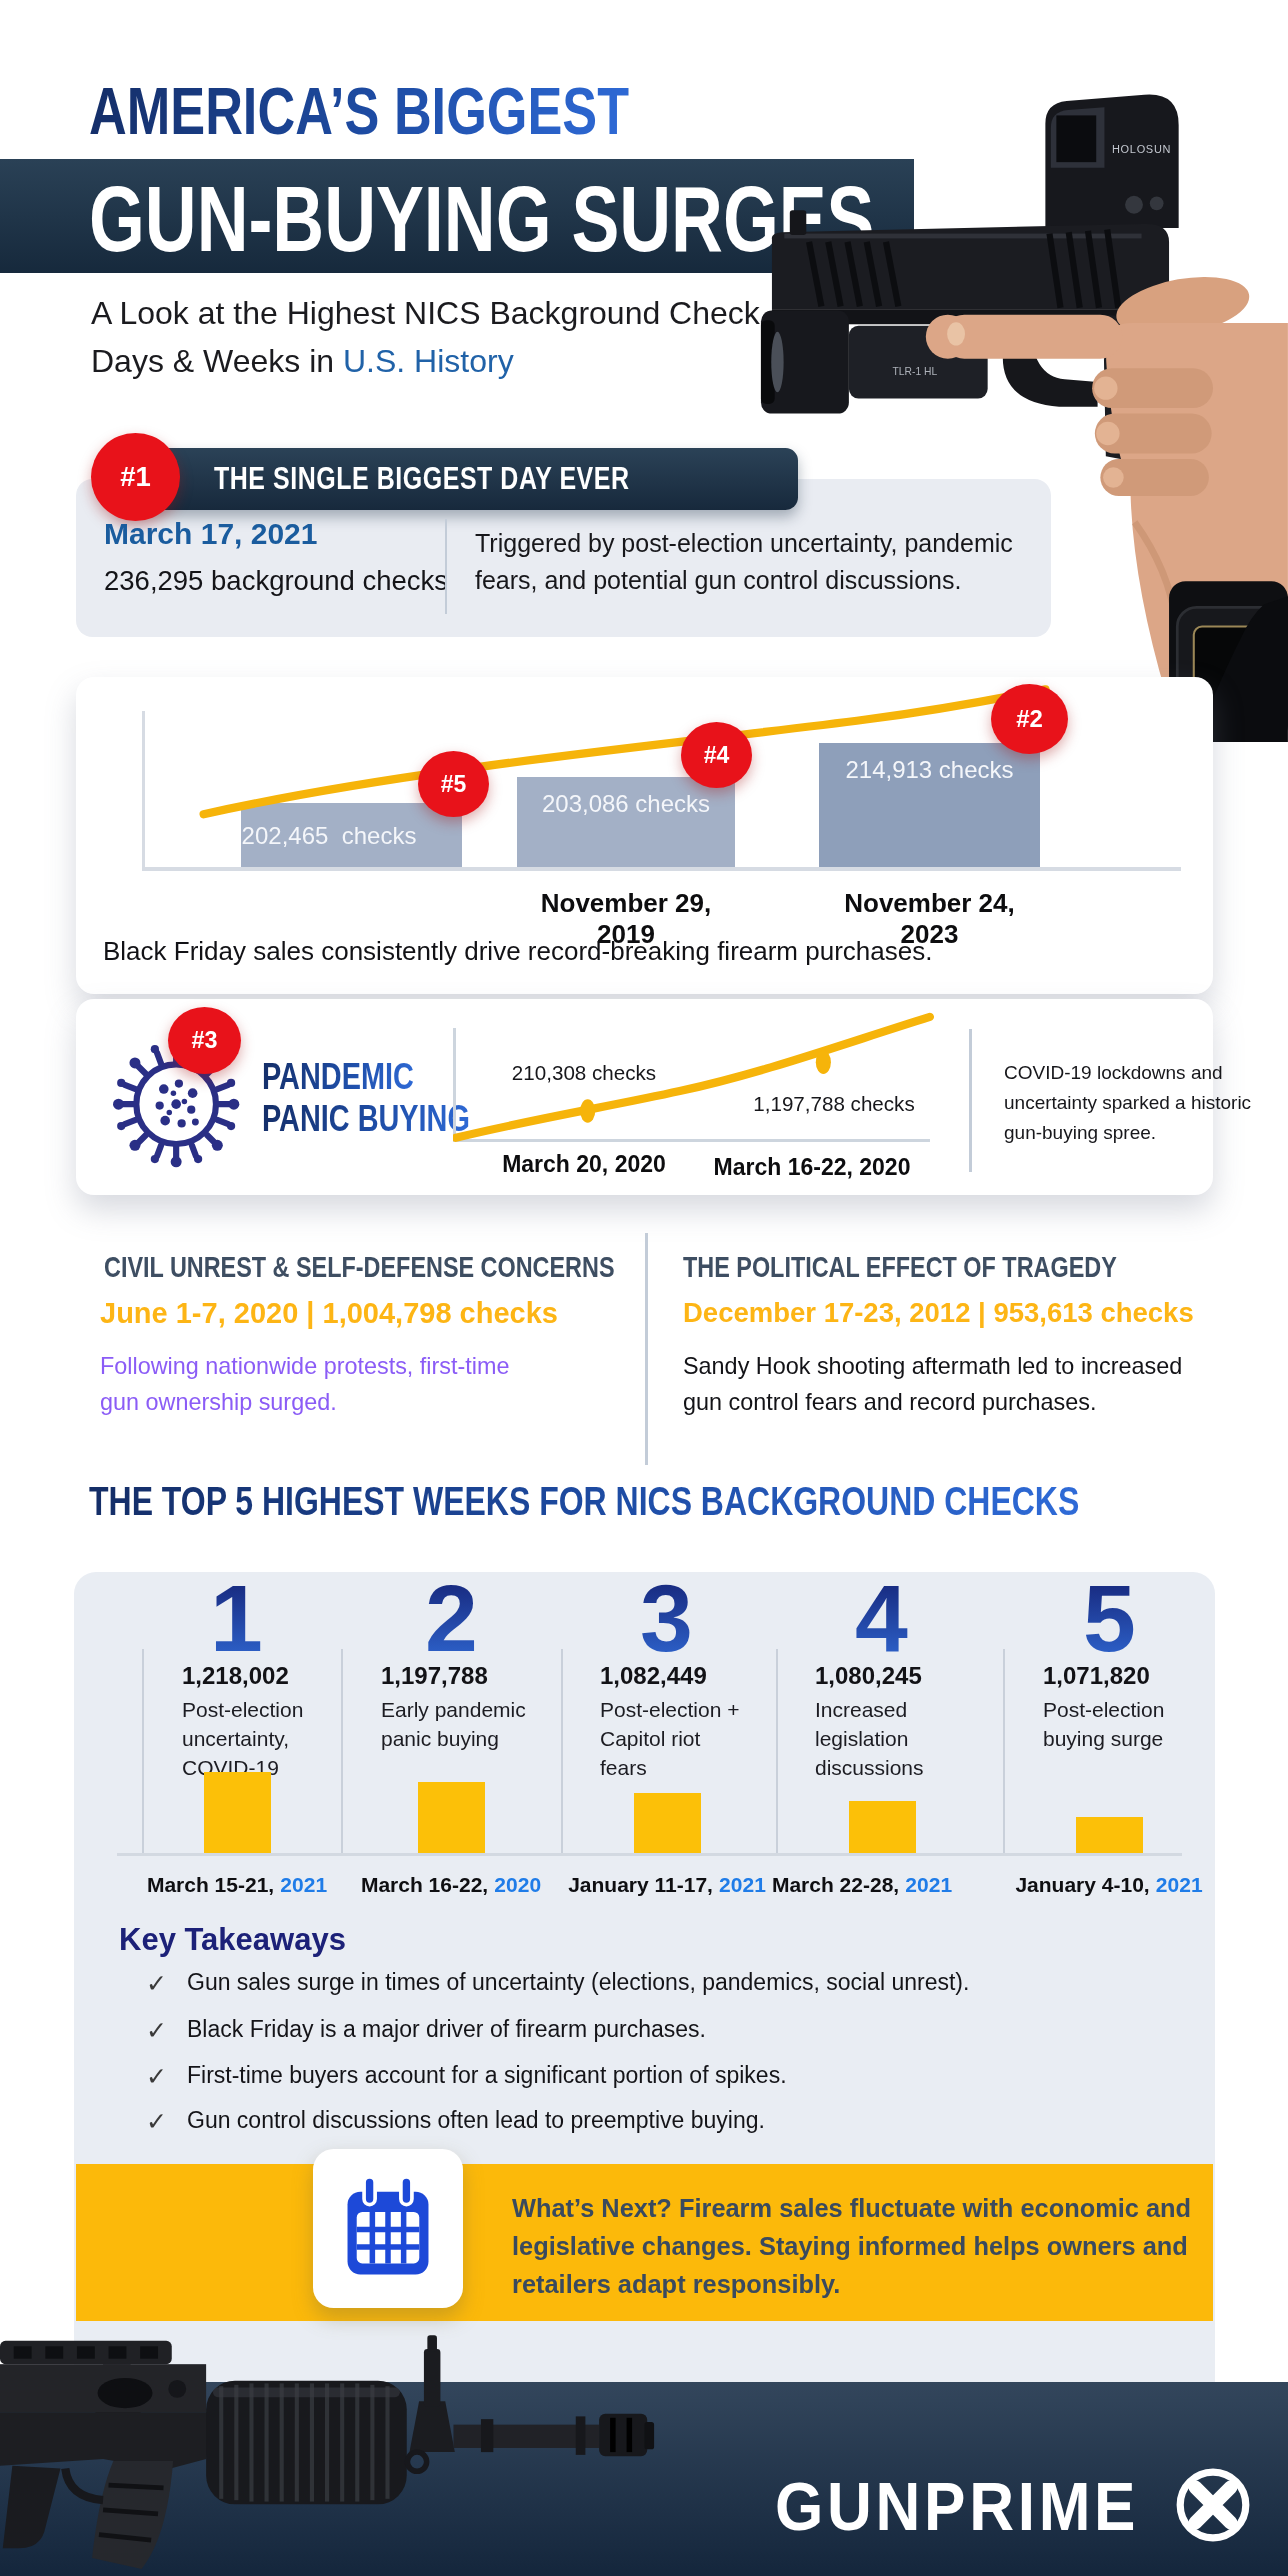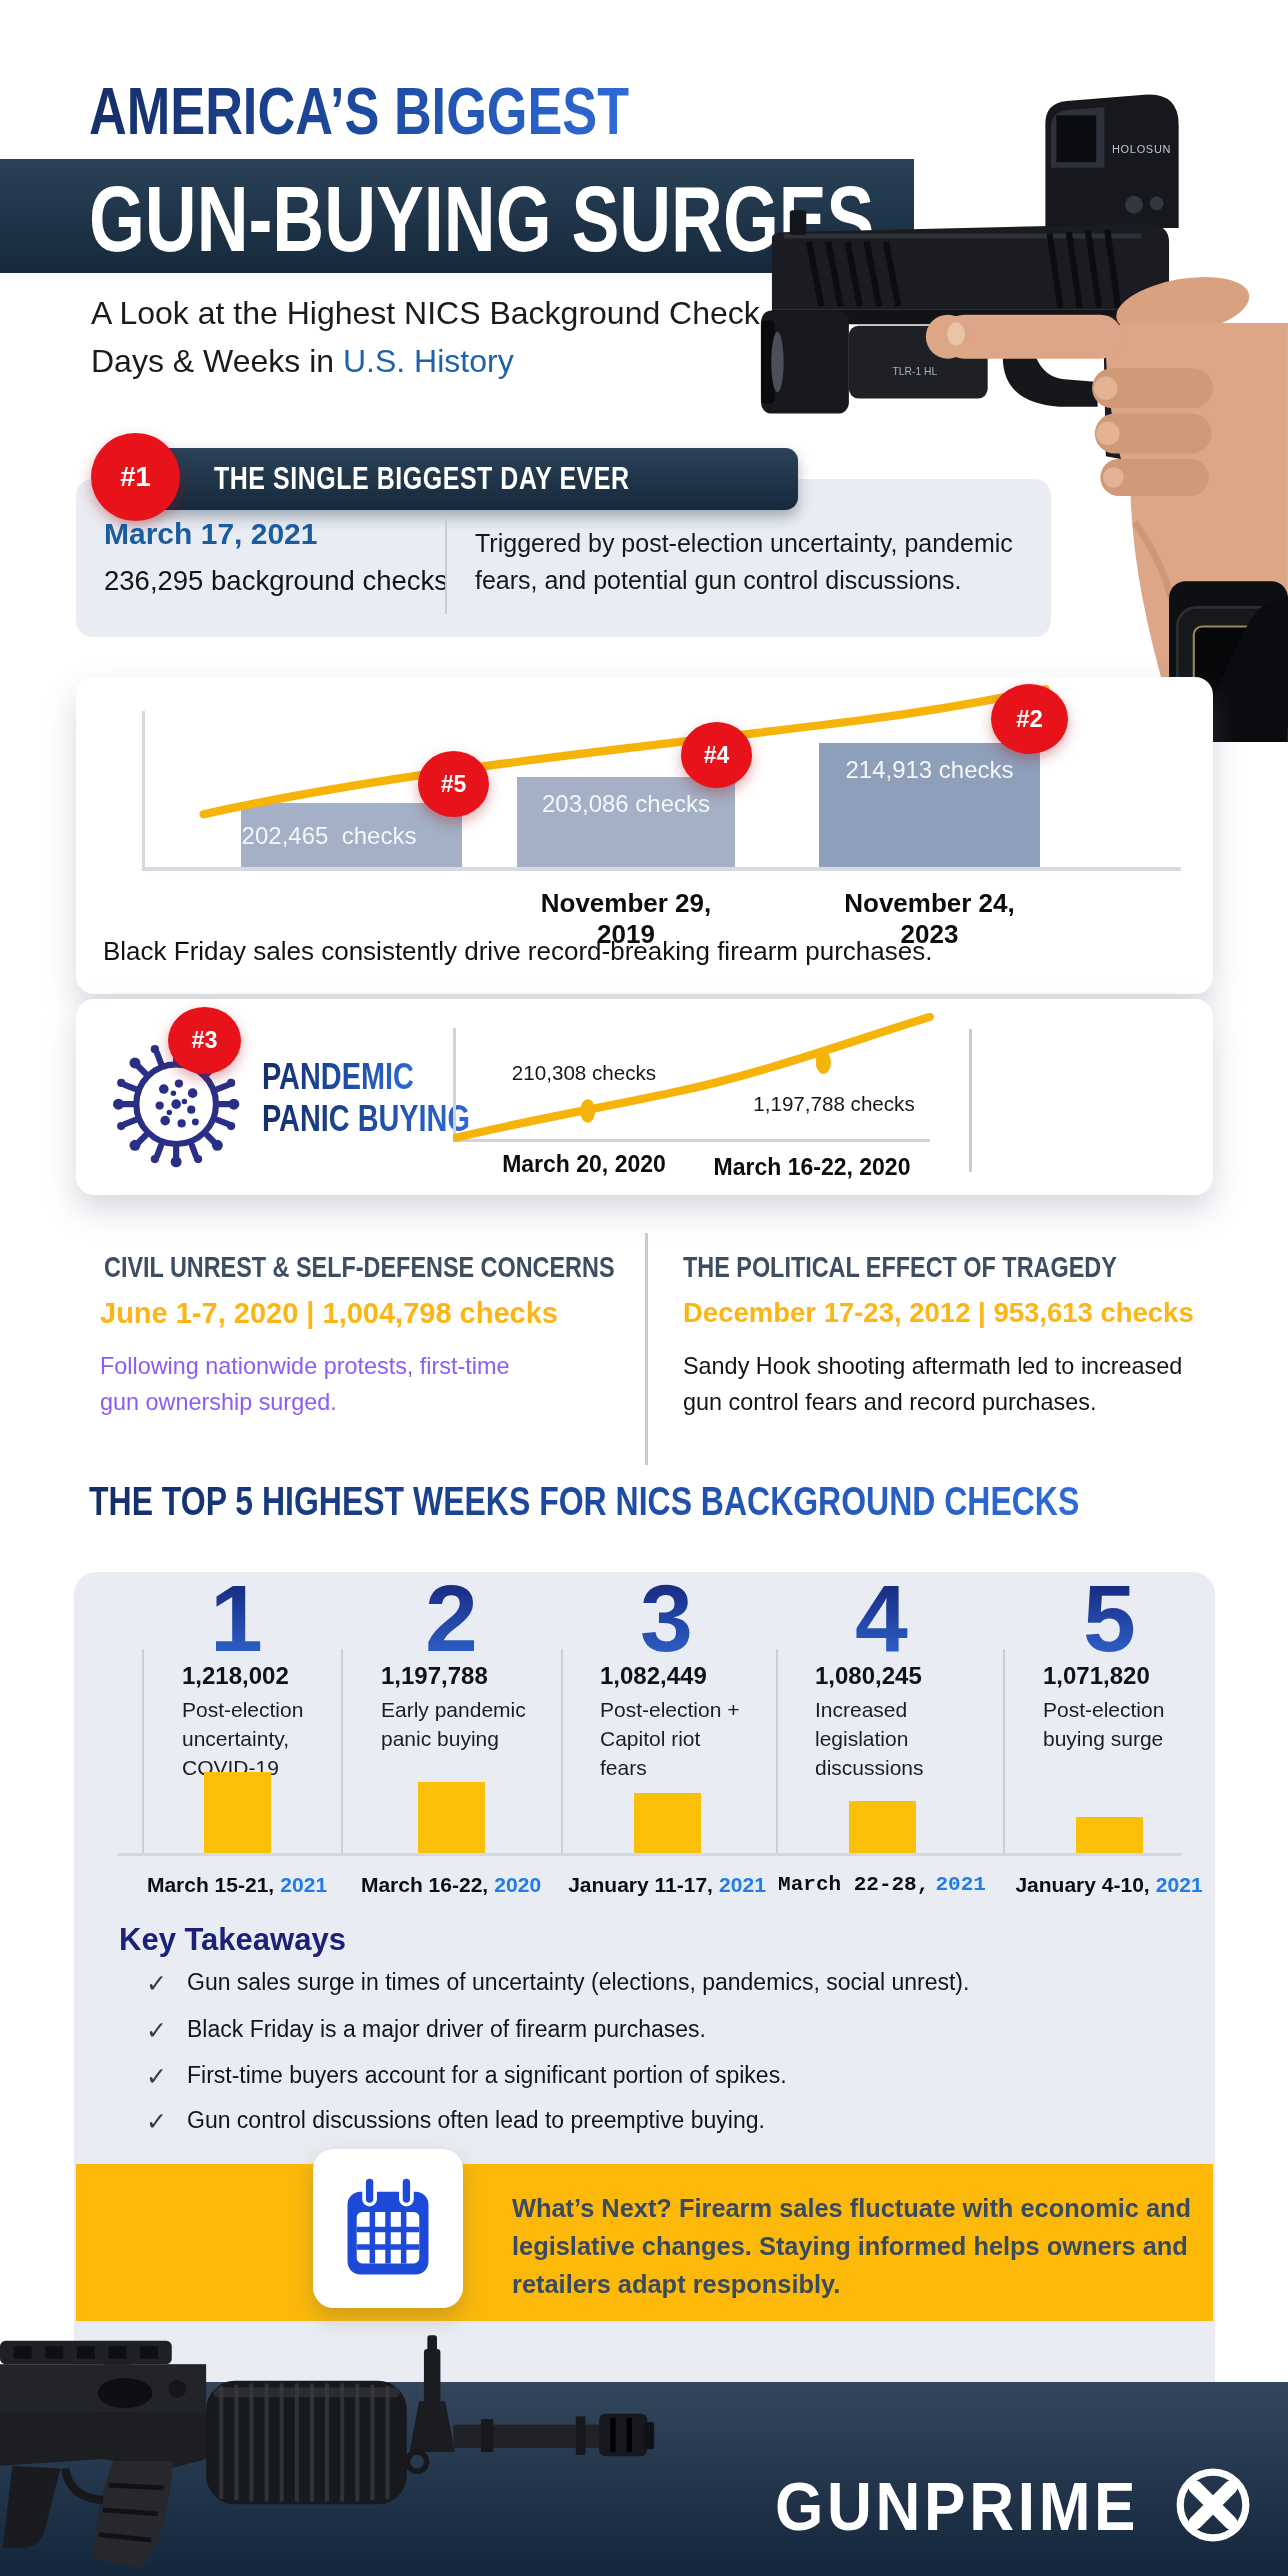--- a/index.html
+++ b/index.html
@@ -228,20 +228,21 @@
   <svg class="abs" style="left:453px;top:1010px;" width="481" height="134" viewBox="0 0 700 195">
     <path d="M4,186 C 120,158 230,140 330,118 C 450,92 560,52 694,10" fill="none" stroke="#f6b40a" stroke-width="12" stroke-linecap="round"></path>
     <ellipse cx="196" cy="147" rx="11" ry="17" fill="#f6b40a"></ellipse>
     <ellipse cx="539" cy="76" rx="11" ry="17" fill="#f6b40a"></ellipse>
   </svg>
   <div class="abs" style="left:481px;top:1061px;width:206px;text-align:center;font-size:20.6px;color:#17171b;">210,308 checks</div>
   <div class="abs" style="left:731px;top:1092px;width:206px;text-align:center;font-size:20.6px;color:#17171b;">1,197,788 checks</div>
   <div class="abs" style="left:481px;top:1151px;width:206px;text-align:center;font-size:23px;font-weight:bold;color:#0d0d0f;">March 20, 2020</div>
   <div class="abs" style="left:709px;top:1154px;width:206px;text-align:center;font-size:23px;font-weight:bold;color:#0d0d0f;">March 16-22, 2020</div>
   <div class="vline" style="left:969px;top:1029px;width:2.7px;height:143px;"></div>
+  <div class="abs" style="left:1004px;top:1058px;width:261px;font-size:19px;line-height:30px;color:#17171b;">COVID-19 lockdowns and uncertainty sparked a historic gun-buying spree.</div>
 
   <div class="vline" style="left:645px;top:1233px;width:2.7px;height:232px;"></div>
 
   <div class="abs" style="left:104px;top:1250px;font-size:30px;">
     <span class="cond slate">CIVIL UNREST &amp; SELF-DEFENSE CONCERNS</span>
   </div>
   <div class="abs yellowstat" style="left:100px;top:1297px;font-size:29px;white-space:nowrap;">June 1-7, 2020 | 1,004,798 checks</div>
   <div class="abs" style="left:100px;top:1348px;width:412px;font-size:23.4px;line-height:36px;color:#8b5cf6;">Following nationwide protests, first-time gun ownership surged.</div>
 
   <div class="abs" style="left:683px;top:1250px;font-size:30px;">
@@ -282,21 +283,21 @@
   <div class="bar-yellow" style="left:204px;top:1772px;width:67px;height:82px;"></div>
   <div class="bar-yellow" style="left:418px;top:1782px;width:67px;height:73px;"></div>
   <div class="bar-yellow" style="left:634px;top:1793px;width:67px;height:62px;"></div>
   <div class="bar-yellow" style="left:849px;top:1801px;width:67px;height:54px;"></div>
   <div class="bar-yellow" style="left:1076px;top:1817px;width:67px;height:38px;"></div>
   <div class="abs" style="left:117px;top:1853px;width:1065px;height:3.4px;background:#d3d9e1;"></div>
 
   <div class="t5-date" style="left:127px;top:1873px;"><span>March 15-21,</span><span class="t5-year">2021</span></div>
   <div class="t5-date" style="left:341px;top:1873px;"><span>March 16-22,</span><span class="t5-year">2020</span></div>
   <div class="t5-date" style="left:557px;top:1873px;"><span>January 11-17,</span><span class="t5-year">2021</span></div>
-  <div class="t5-date" style="left:772px;top:1873px;font-family:Liberation Mono, monospace;"><span>March 22-28,</span><span class="t5-year">2021</span></div>
+  <div class="t5-date" style="left:752px;top:1873px;"><span>March 22-28,</span><span class="t5-year">2021</span></div>
   <div class="t5-date" style="left:999px;top:1873px;"><span>January 4-10,</span><span class="t5-year">2021</span></div>
 
   <div class="abs" style="left:119px;top:1922px;font-size:31px;font-weight:bold;color:#1c2178;">Key Takeaways</div>
 
   <div class="bullet-check" style="left:146px;top:1969px;">✓</div>
   <div class="bullet-text" style="left:187px;top:1969px;">Gun sales surge in times of uncertainty (elections, pandemics, social unrest).</div>
   <div class="bullet-check" style="left:146px;top:2016px;">✓</div>
   <div class="bullet-text" style="left:187px;top:2016px;">Black Friday is a major driver of firearm purchases.</div>
   <div class="bullet-check" style="left:146px;top:2062px;">✓</div>
   <div class="bullet-text" style="left:187px;top:2062px;">First-time buyers account for a significant portion of spikes.</div>

